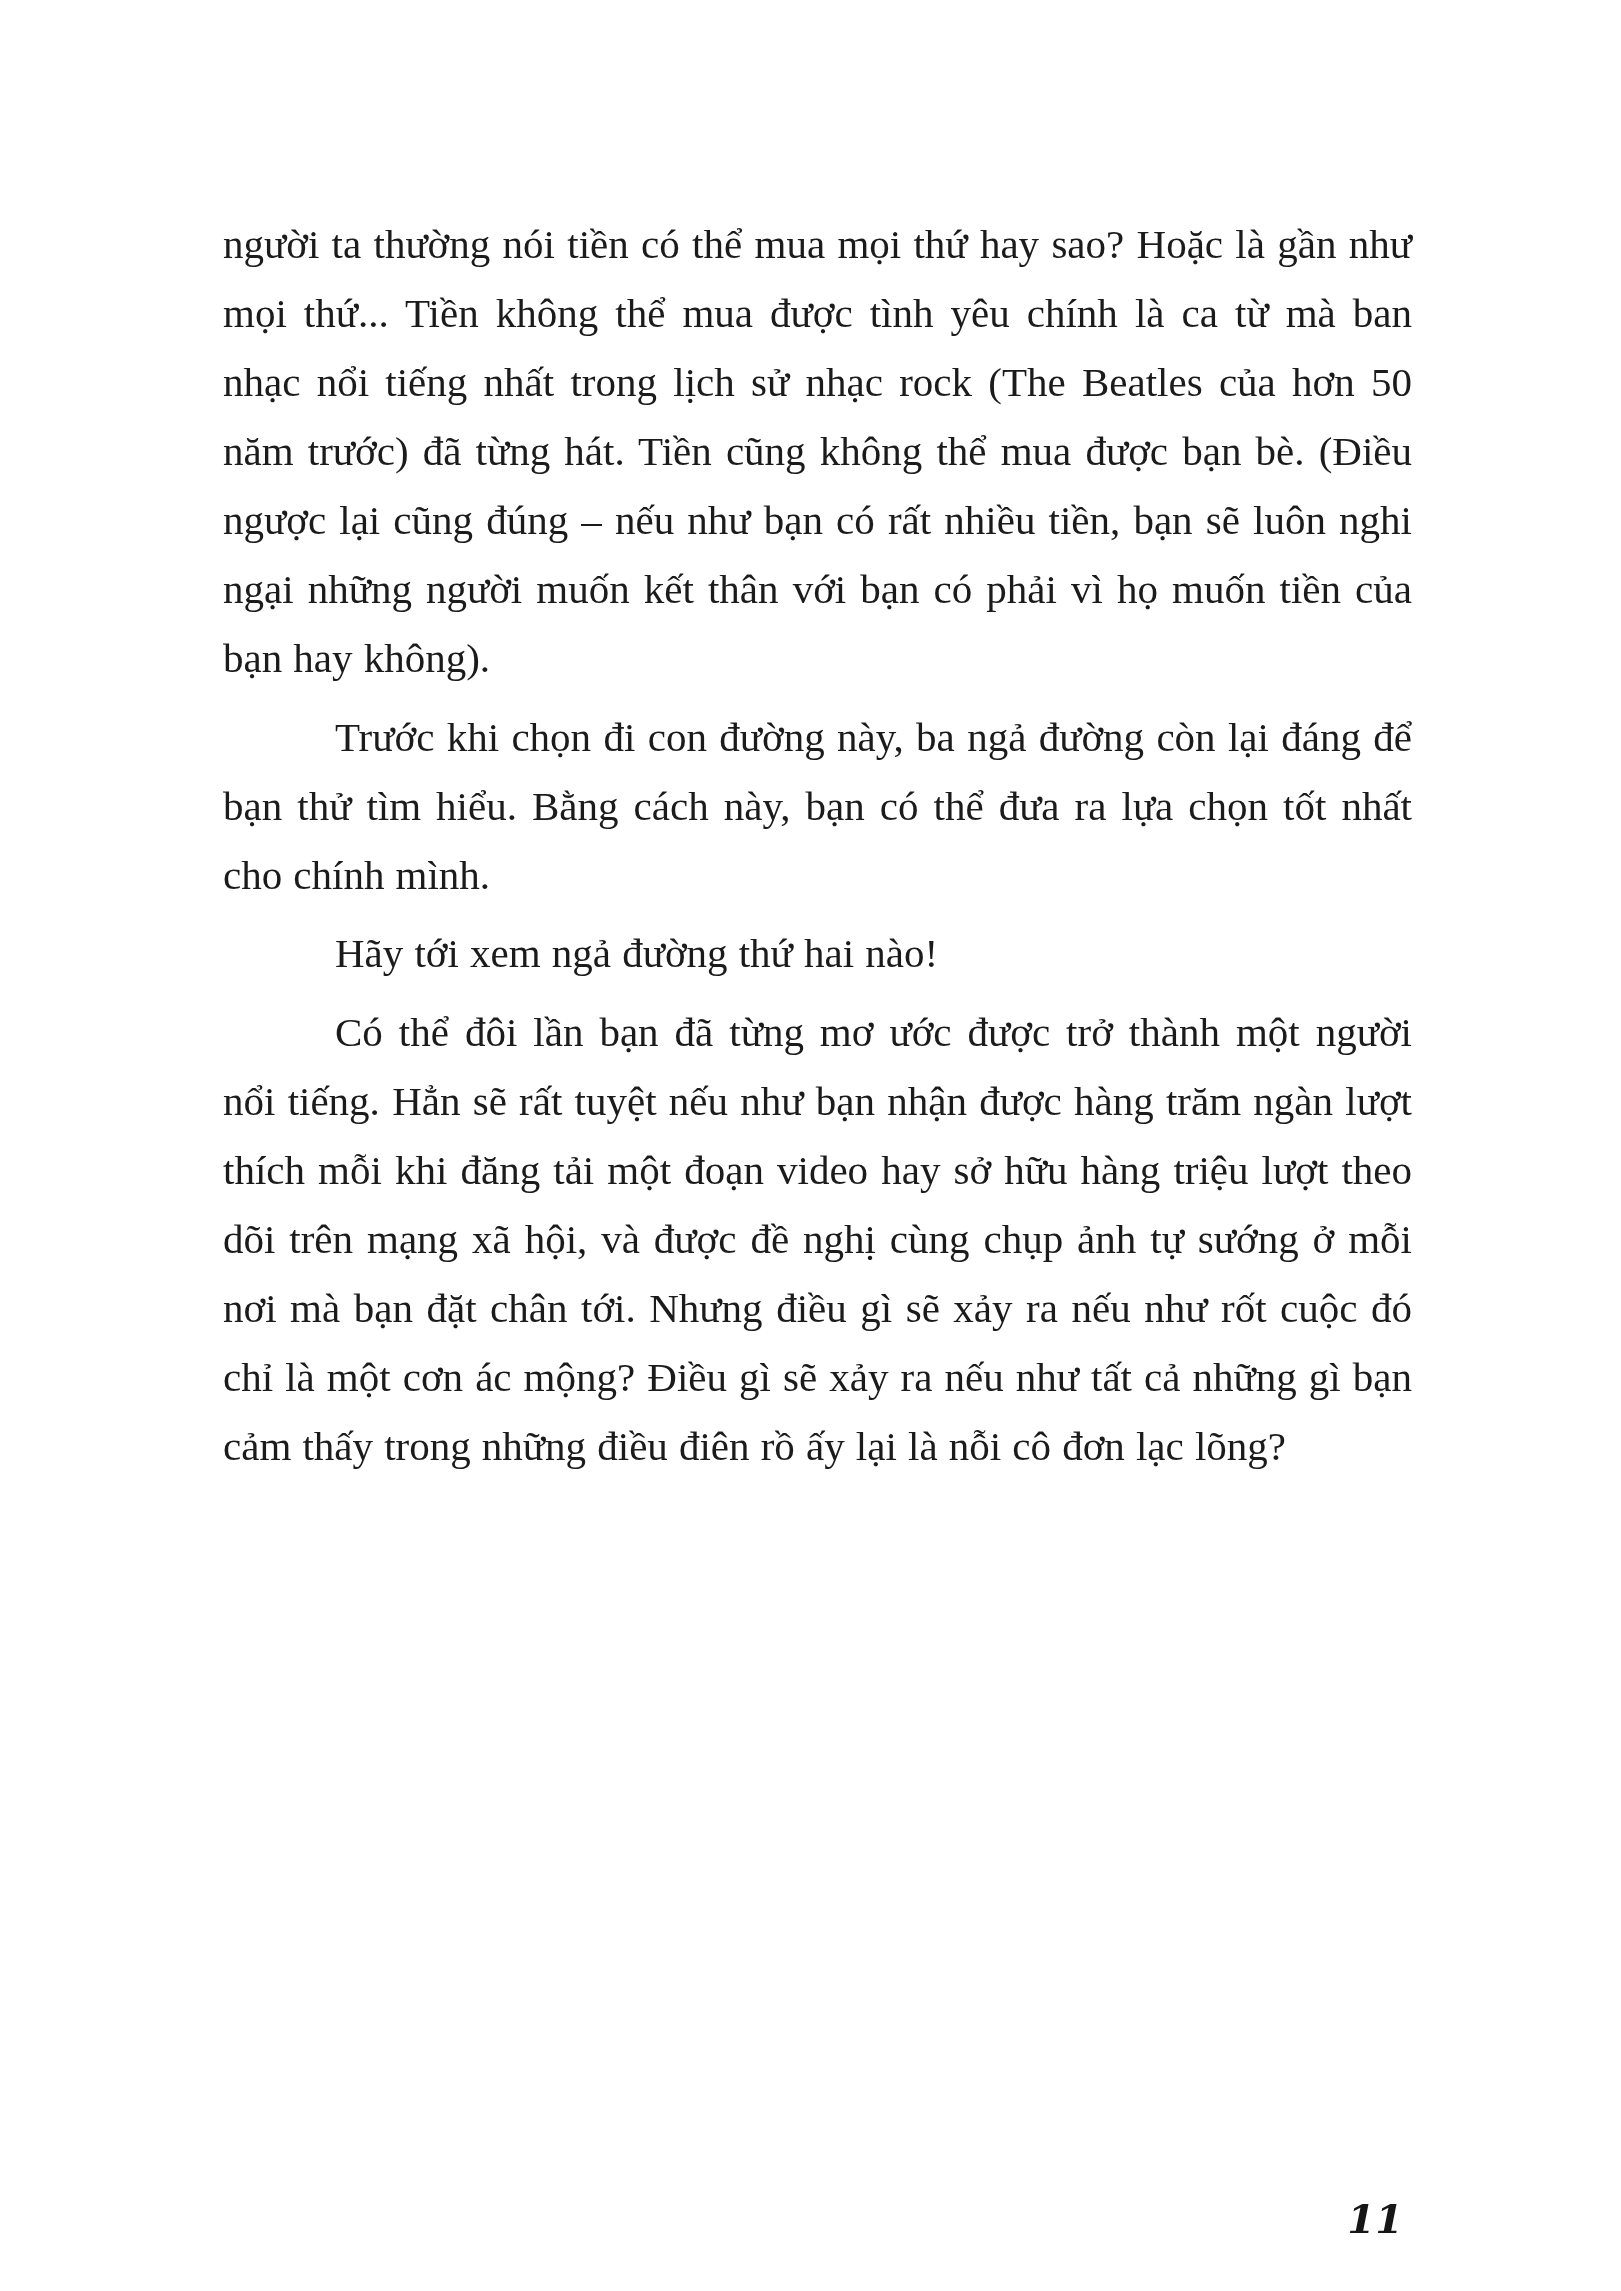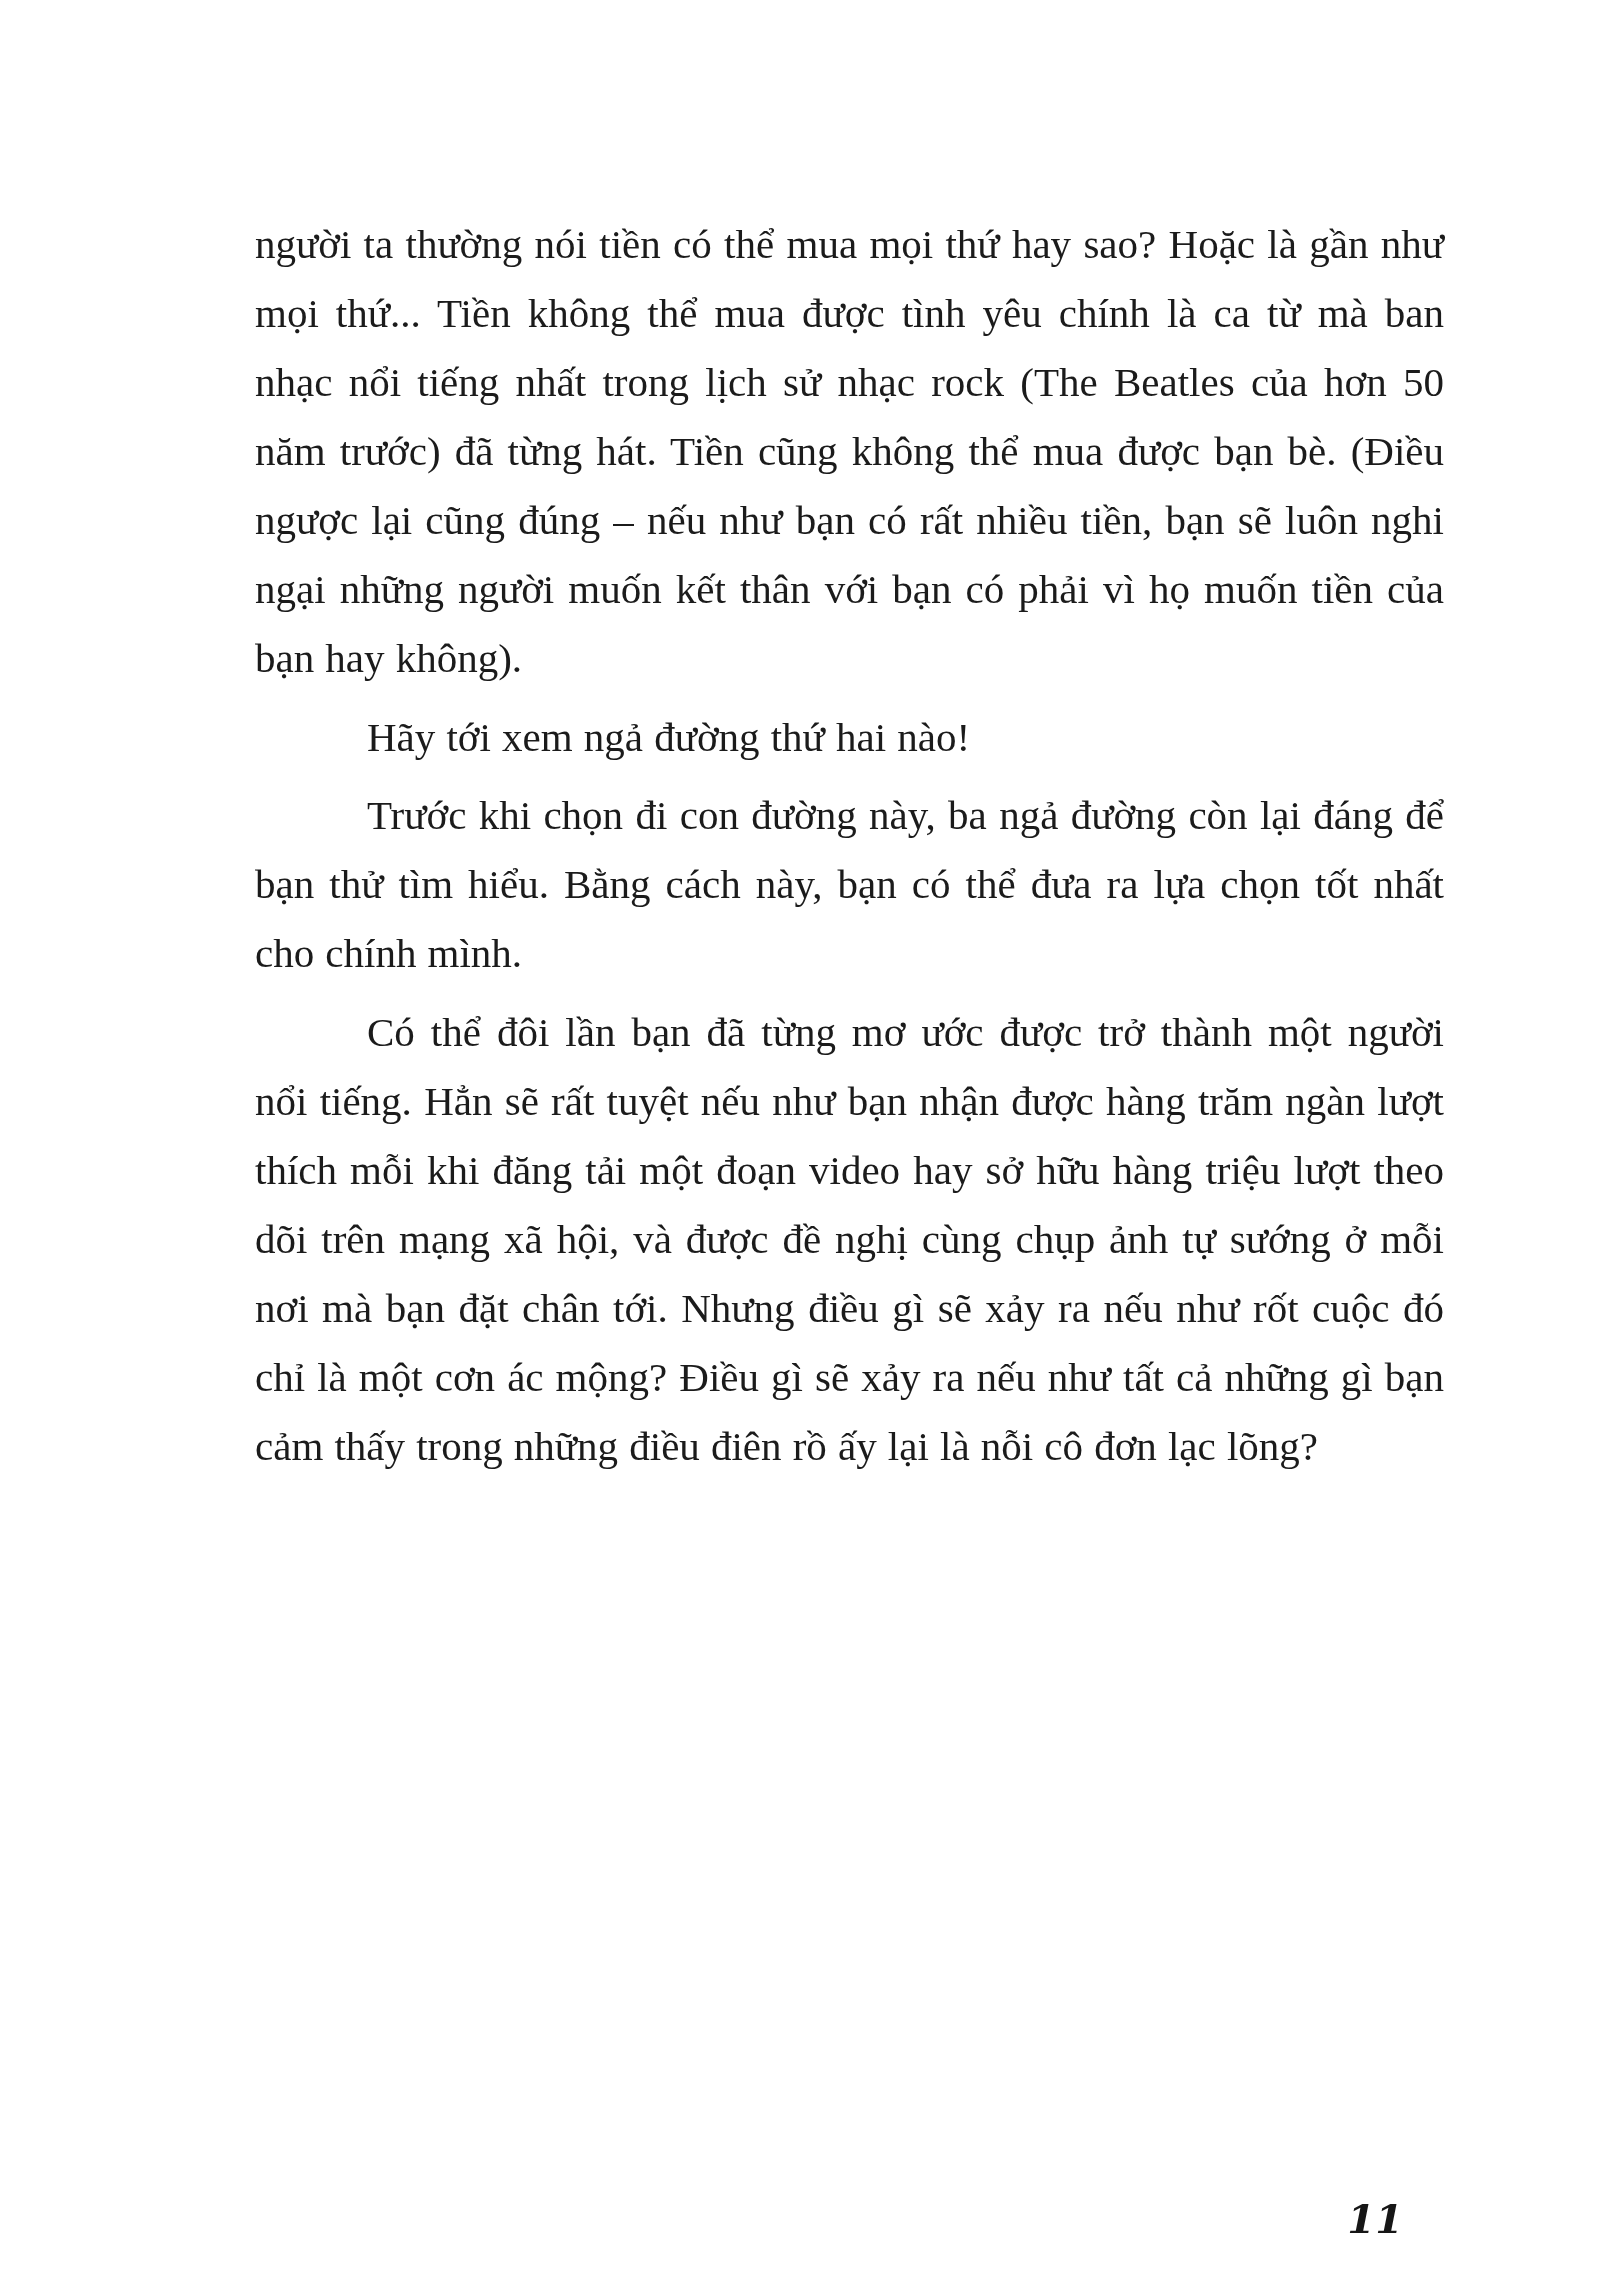--- a/index.html
+++ b/index.html
@@ -13,21 +13,20 @@
     color: #1b1b1b;
     font-family: "Liberation Serif", serif;
     position: relative;
     overflow: hidden;
   }
   .page-body {
     position: absolute;
     left: 223px;
     top: 210px;
     width: 1189px;
-    margin-left: 32px;
   }
   p.para {
     font-size: 41px;
     line-height: 69px;
     text-align: justify;
     margin: 0 0 9.5px 0;
     word-spacing: 0.9px;
   }
   p.para.indent {
     text-indent: 112px;
@@ -62,23 +61,23 @@
   }
 </style>
 </head>
 <body>
 
 <div class="page-body">
 
   <p class="para">người ta thường nói tiền có thể mua mọi thứ hay sao? Hoặc là gần như mọi thứ... Tiền không thể mua được tình yêu chính là ca từ mà ban nhạc nổi tiếng nhất trong lịch sử nhạc rock (The Beatles của hơn 50 năm trước) đã từng hát. Tiền cũng không thể mua được bạn bè. (Điều ngược lại cũng đúng – nếu như bạn có rất nhiều tiền, bạn sẽ luôn nghi ngại những người muốn kết thân với bạn có phải vì họ muốn tiền của bạn hay không).</p>
 
 
+  <p class="para indent">Trước khi chọn đi con đường này, ba ngả đường còn lại đáng để bạn thử tìm hiểu. Bằng cách này, bạn có thể đưa ra lựa chọn tốt nhất cho chính mình.</p>
+
   <p class="para indent">Hãy tới xem ngả đường thứ hai nào!</p>
-
-  <p class="para indent">Trước khi chọn đi con đường này, ba ngả đường còn lại đáng để bạn thử tìm hiểu. Bằng cách này, bạn có thể đưa ra lựa chọn tốt nhất cho chính mình.</p>
 
 
   <p class="para indent">Có thể đôi lần bạn đã từng mơ ước được trở thành một người nổi tiếng. Hẳn sẽ rất tuyệt nếu như bạn nhận được hàng trăm ngàn lượt thích mỗi khi đăng tải một đoạn video hay sở hữu hàng triệu lượt theo dõi trên mạng xã hội, và được đề nghị cùng chụp ảnh tự sướng ở mỗi nơi mà bạn đặt chân tới. Nhưng điều gì sẽ xảy ra nếu như rốt cuộc đó chỉ là một cơn ác mộng? Điều gì sẽ xảy ra nếu như tất cả những gì bạn cảm thấy trong những điều điên rồ ấy lại là nỗi cô đơn lạc lõng?</p>
 
 </div>
 
 <div class="page-number">11</div>
 
 
 </body></html>

